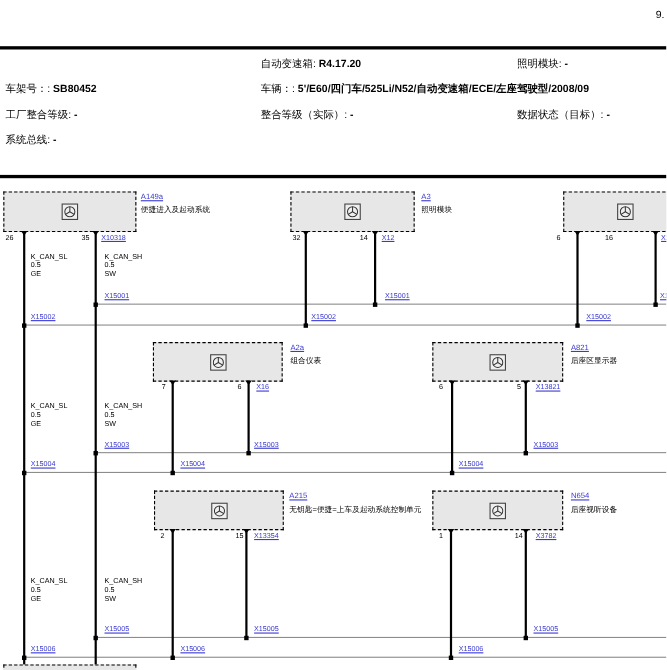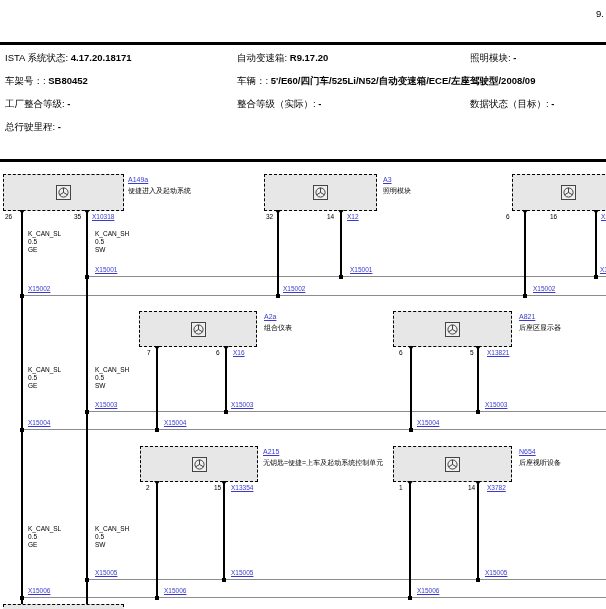--- a/index.html
+++ b/index.html
@@ -26,29 +26,28 @@
   .wirelabel{position:absolute;font-size:6.5px;line-height:8px;white-space:pre-line}
 </style>
 </head>
 <body>
 
 <div id="page">
 
   <div class="abs hdr" style="right:2px;top:8px">9.</div>
   <div class="rule" style="top:42px"></div>
 
-  <div class="inf" style="left:5px;top:52px"><span>ISTA 系统状态: </span><b>4.17.20.18171</b></div>
-  <div class="inf" style="left:237px;top:52px"><span>自动变速箱: </span><b>R9.17.20</b></div>
+  <div class="inf" style="left:237px;top:52px"><span>自动变速箱: </span><b>R4.17.20</b></div>
   <div class="inf" style="left:470px;top:52px"><span>照明模块: </span><b>-</b></div>
   <div class="inf" style="left:5px;top:75px"><span>车架号：: </span><b>SB80452</b></div>
   <div class="inf" style="left:237px;top:75px"><span>车辆：: </span><b>5'/E60/四门车/525Li/N52/自动变速箱/ECE/左座驾驶型/2008/09</b></div>
   <div class="inf" style="left:5px;top:98px"><span>工厂整合等级: </span><b>-</b></div>
   <div class="inf" style="left:237px;top:98px"><span>整合等级（实际）: </span><b>-</b></div>
   <div class="inf" style="left:470px;top:98px"><span>数据状态（目标）: </span><b>-</b></div>
-  <div class="inf" style="left:5px;top:121px"><span>总行驶里程: </span><b>-</b></div>
+  <div class="inf" style="left:5px;top:121px"><span>系统总线: </span><b>-</b></div>
   <div class="rule" style="top:159px"></div>
 
   <div id="diagram" class="abs" style="left:0;top:0;width:606px;height:609px">
       <div class="busline" style="left: 87px; top: 276px; width: 519px; background: rgb(140, 140, 140);"></div>
       <div class="buslabel link" style="left: 95px; top: 266px; color: rgb(58, 58, 208);">X15001</div>
       <div class="buslabel link" style="left: 350px; top: 266px; color: rgb(58, 58, 208);">X15001</div>
       <div class="buslabel link" style="left: 600px; top: 266px; color: rgb(58, 58, 208);">X15001</div>
       <div class="dot" style="left: 85px; top: 275px;"></div>
       <div class="dot" style="left: 339px; top: 275px;"></div>
       <div class="dot" style="left: 594px; top: 275px;"></div>

